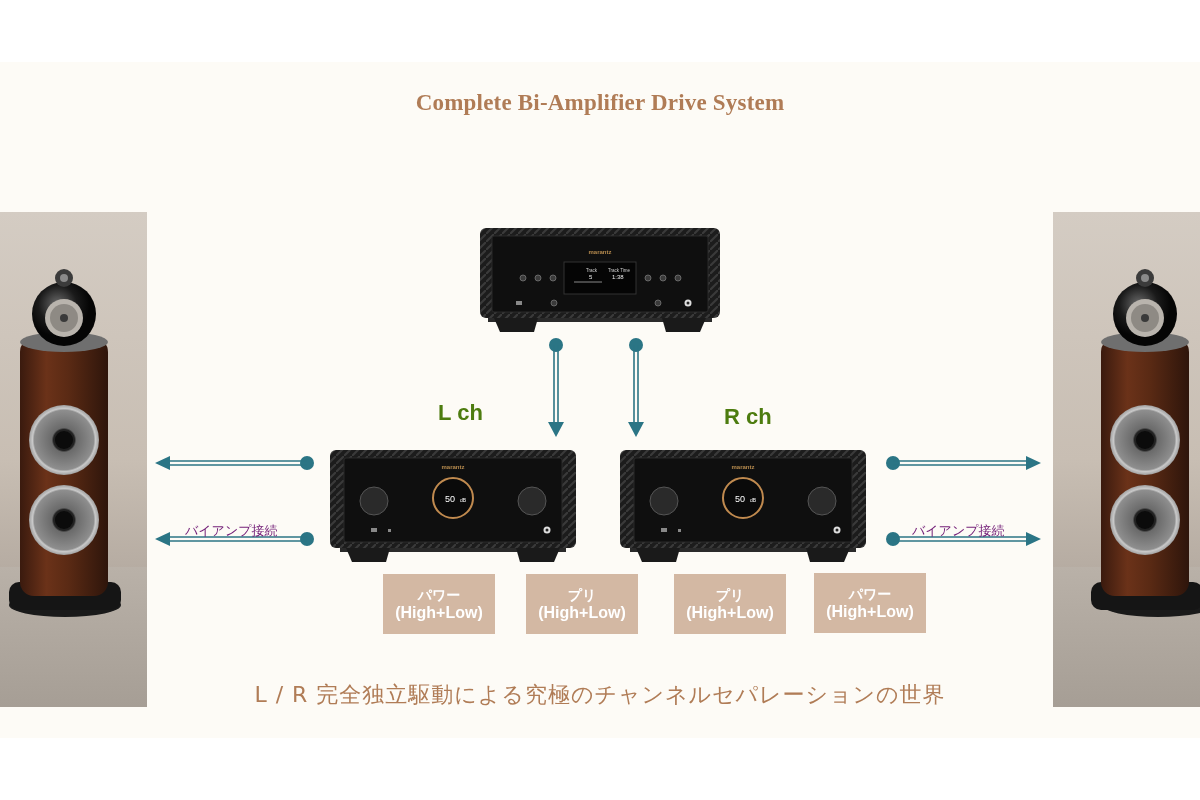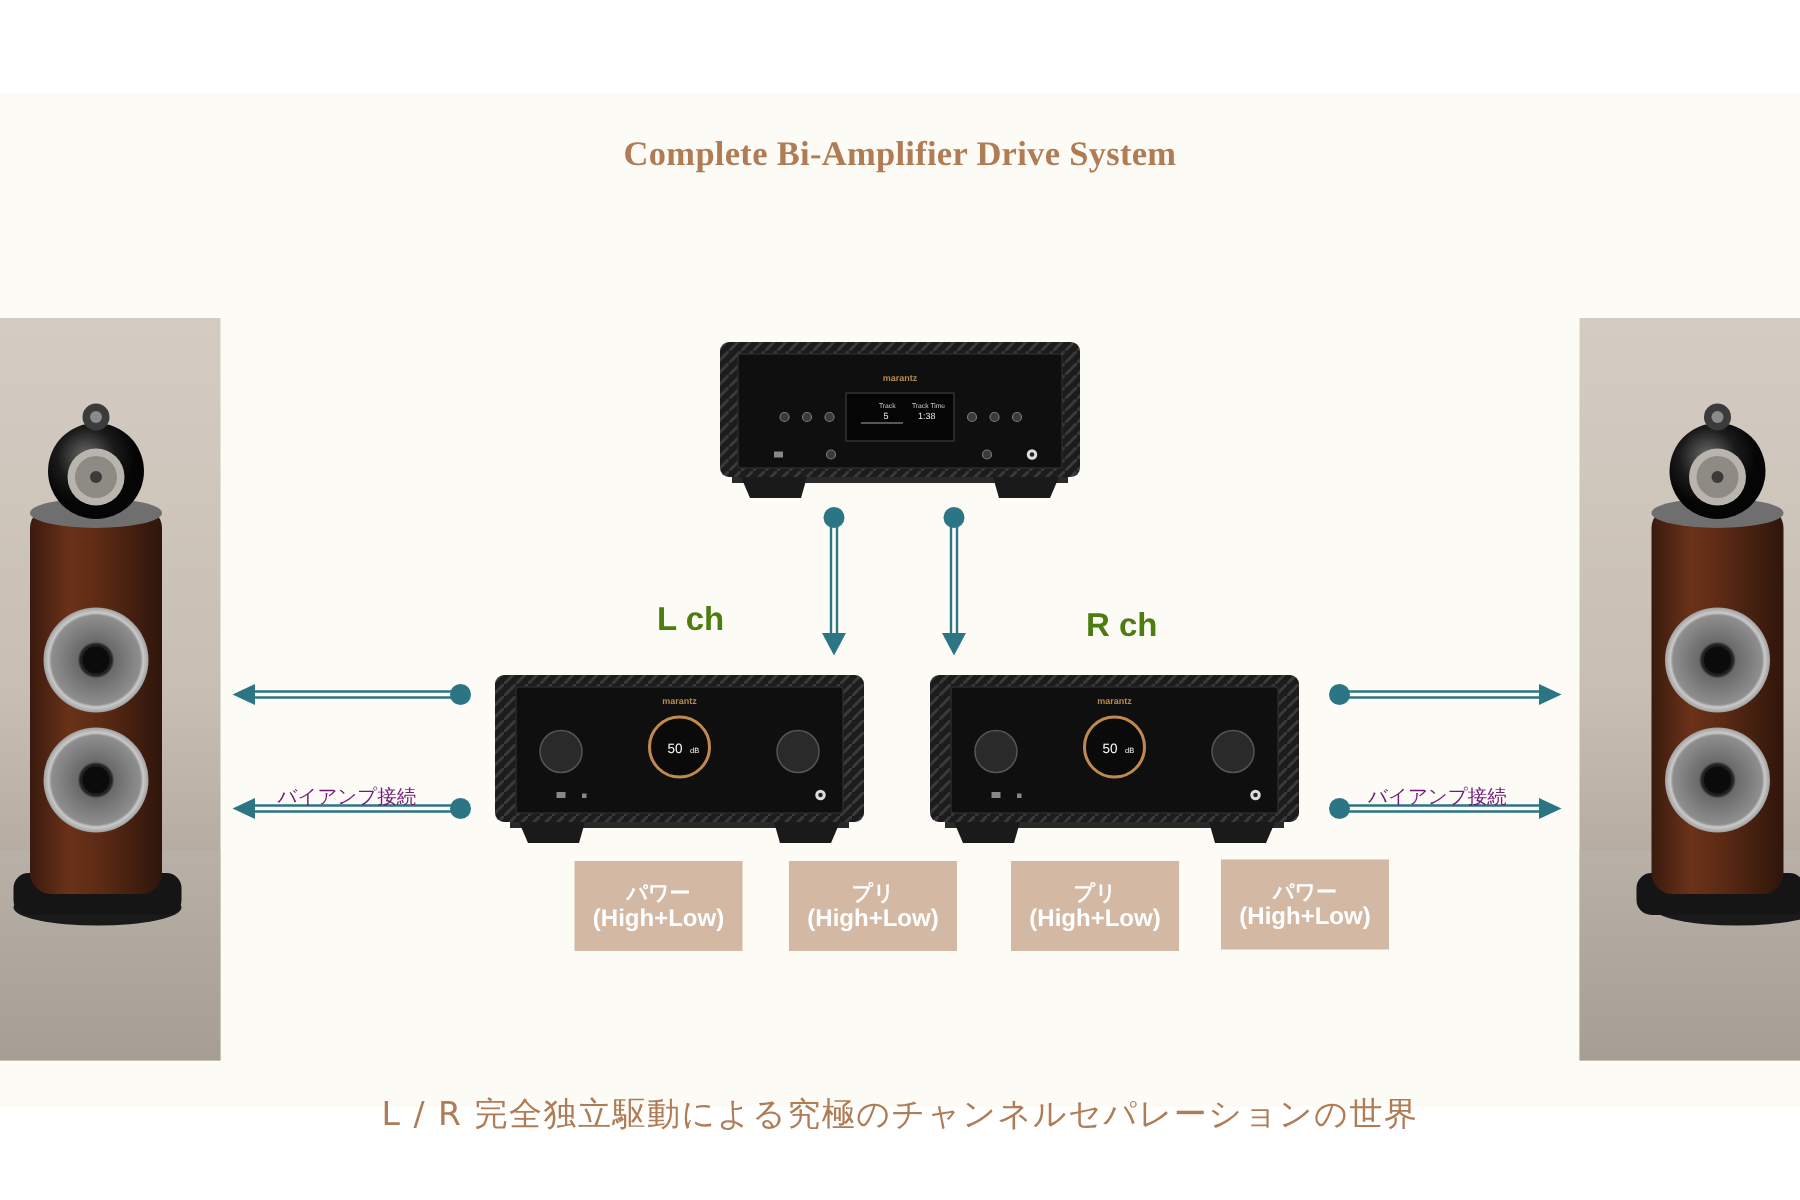--- a/index.html
+++ b/index.html
@@ -1,21 +1,21 @@
 <!DOCTYPE html>
 <html><head>
 <meta charset="utf-8">
 <style>
   html,body{margin:0;padding:0;}
   body{width:1200px;height:800px;background:#ffffff;position:relative;overflow:hidden;font-family:"DejaVu Sans","Liberation Sans",sans-serif;}
   .stage{position:absolute;left:0;top:62px;width:1200px;height:676px;background:#fdfbf6;}
   .title{position:absolute;left:0;width:1200px;top:90px;text-align:center;font-family:Liberation Serif, serif;font-weight:bold;font-size:23px;color:#b07c56;letter-spacing:0.2px;}
   .ch{position:absolute;font-family:"Liberation Sans",sans-serif;font-weight:bold;font-size:22px;color:#4d7c0f;}
   .biamp{position:absolute;font-size:13px;color:#701a75;margin-top:28px;}
-  .caption{position:absolute;left:0;width:1200px;top:680px;text-align:center;font-size:22px;color:#b07c56;letter-spacing:1px;margin-top:48px;}
+  .caption{position:absolute;left:0;width:1200px;top:680px;text-align:center;font-size:22px;color:#b07c56;letter-spacing:1px;}
   .box{position:absolute;width:112px;height:60px;background:#d3b8a3;color:#ffffff;display:flex;flex-direction:column;align-items:center;justify-content:center;font-family:"Liberation Sans",sans-serif;font-weight:bold;line-height:18px;margin-left:48px;}
   .box .l1{font-size:14px;}
   .box .l2{font-size:16px;}
   .speaker-panel{position:absolute;top:212px;width:147px;height:495px;background:linear-gradient(180deg,#d4ccc3 0%,#c8beb3 50%,#b6aca2 72%,#aba39a 100%);overflow:hidden;}
   .floor{position:absolute;left:0;right:0;bottom:0;height:140px;background:linear-gradient(180deg,#b9b1a8,#a69e95);}
   .device{position:absolute;}
   svg{display:block;}
 </style>
 </head>
 <body>

